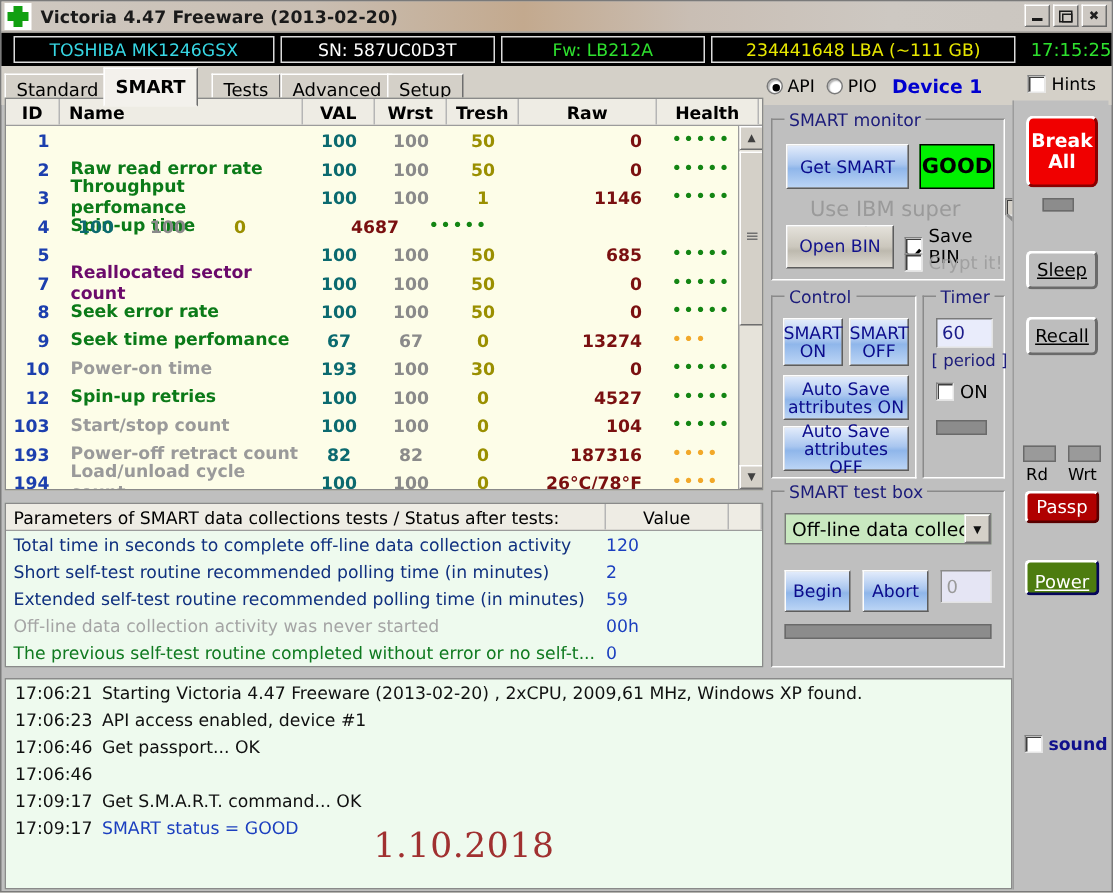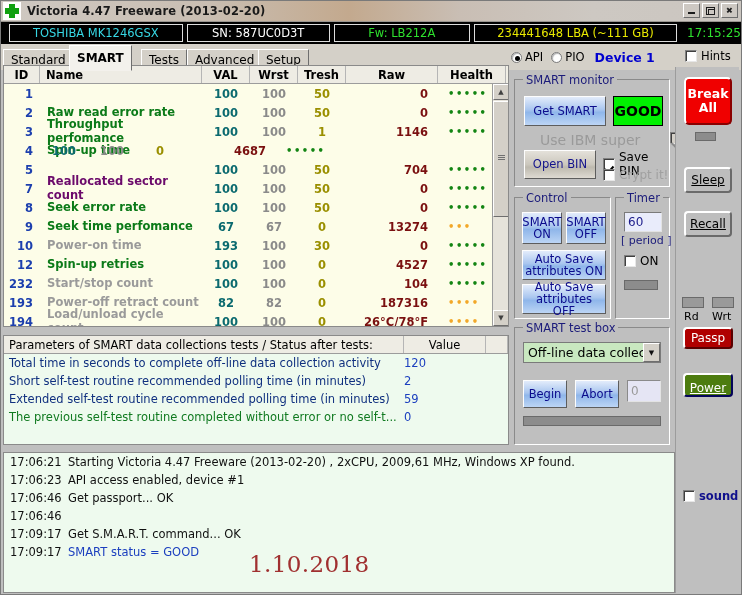--- a/index.html
+++ b/index.html
@@ -533,21 +533,21 @@
           <div class="cell c-health">
             <span class="dots g">•••••</span>
           </div>
         </div>
         <div class="arow">
           <div class="cell c-id">5</div>
           <div class="cell c-name nm-purple">Reallocated sector count</div>
           <div class="cell c-val">100</div>
           <div class="cell c-wrst">100</div>
           <div class="cell c-tresh">50</div>
-          <div class="cell c-raw raw-red">704</div>
+          <div class="cell c-raw raw-red">685</div>
           <div class="cell c-health">
             <span class="dots g">•••••</span>
           </div>
         </div>
         <div class="arow">
           <div class="cell c-id">7</div>
           <div class="cell c-name nm-green">Seek error rate</div>
           <div class="cell c-val">100</div>
           <div class="cell c-wrst">100</div>
           <div class="cell c-tresh">50</div>
@@ -594,21 +594,21 @@
           <div class="cell c-name nm-grey">Start/stop count</div>
           <div class="cell c-val">100</div>
           <div class="cell c-wrst">100</div>
           <div class="cell c-tresh">0</div>
           <div class="cell c-raw ">4527</div>
           <div class="cell c-health">
             <span class="dots g">•••••</span>
           </div>
         </div>
         <div class="arow">
-          <div class="cell c-id">232</div>
+          <div class="cell c-id">103</div>
           <div class="cell c-name nm-grey">Power-off retract count</div>
           <div class="cell c-val">100</div>
           <div class="cell c-wrst">100</div>
           <div class="cell c-tresh">0</div>
           <div class="cell c-raw ">104</div>
           <div class="cell c-health">
             <span class="dots g">•••••</span>
           </div>
         </div>
         <div class="arow">
@@ -660,20 +660,24 @@
         </div>
         <div class="prow">
           <div class="p-desc pt-blue">Short self-test routine recommended polling time (in minutes)</div>
           <div class="p-val">2</div>
         </div>
         <div class="prow">
           <div class="p-desc pt-blue">Extended self-test routine recommended polling time (in minutes)</div>
           <div class="p-val">59</div>
         </div>
         <div class="prow">
+          <div class="p-desc pt-grey">Off-line data collection activity was never started</div>
+          <div class="p-val">00h</div>
+        </div>
+        <div class="prow">
           <div class="p-desc pt-green">The previous self-test routine completed without error or no self-t...</div>
           <div class="p-val">0</div>
         </div>
       </div>
   </div>
 
   <div class="groupbox" id="gb-monitor">
     <span class="gb-title">SMART monitor</span>
     <div class="btn" id="btn-getsmart">Get SMART</div>
     <div id="ind-good">GOOD</div>

